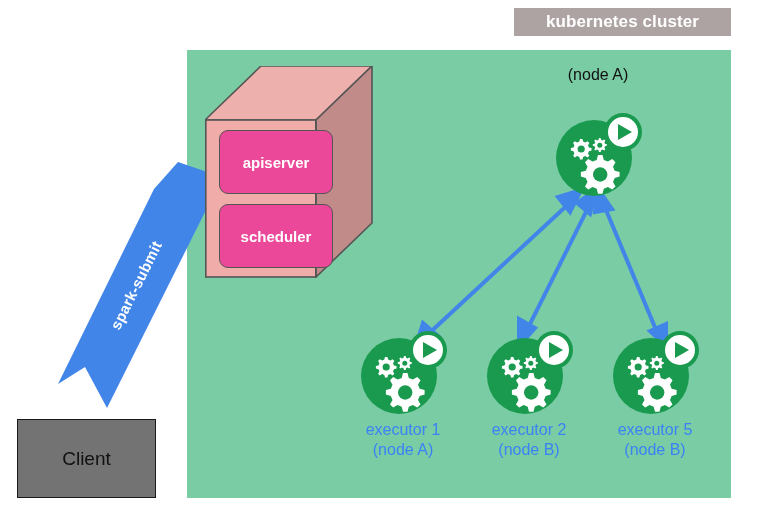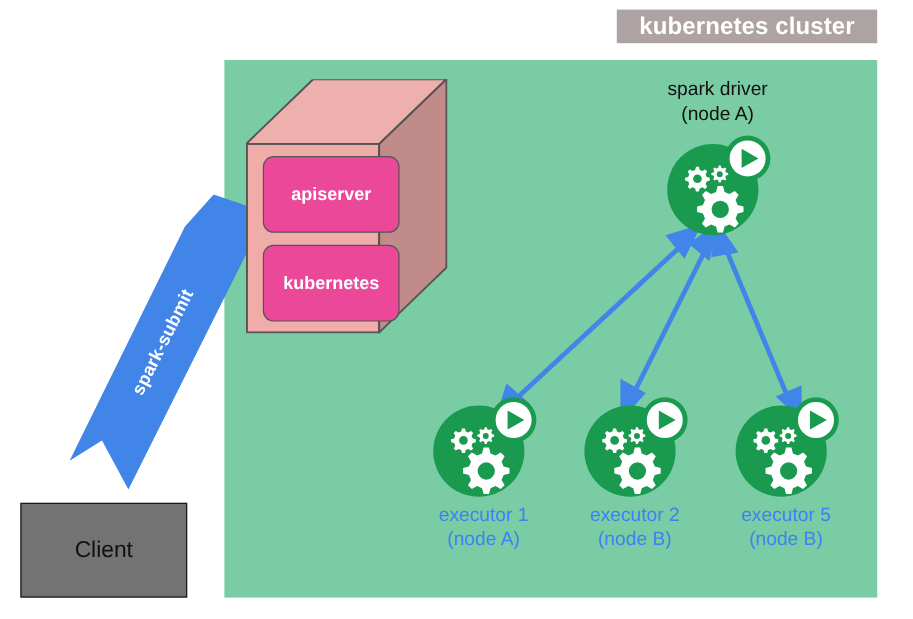--- a/index.html
+++ b/index.html
@@ -4,21 +4,21 @@
 <style>
   html,body{margin:0;padding:0;background:#ffffff;}
   body{width:761px;height:516px;position:relative;overflow:hidden;
        font-family:"Liberation Sans",sans-serif;}
   .stage{position:absolute;left:0;top:0;width:761px;height:516px;}
 
   
   #cluster-panel{position:absolute;left:187px;top:50px;width:544px;height:448px;
       background:#79cca4;}
   #cluster-label{position:absolute;left:514px;top:8px;width:217px;height:28px;
-      background:#ada3a3;color:#ffffff;font-size:20px;font-weight:bold;
+      background:#ada3a3;color:#ffffff;font-size:17px;font-weight:bold;
       display:flex;align-items:center;justify-content:center;letter-spacing:.1px;}
 
   
   #client-box{position:absolute;left:17px;top:419px;width:139px;height:79px;
       background:#737373;border:1.4px solid #1a1a1a;box-sizing:border-box;
       display:flex;align-items:center;justify-content:center;}
   #client-box .lbl{font-size:19px;color:#111111;}
 
   
   #spark-submit-arrow{position:absolute;left:58px;top:162px;width:155px;height:246px;}
@@ -81,21 +81,21 @@
 
       <polygon points="111,54 167,0 167,157 111,211" fill="#c08b89" stroke="#555555" stroke-width="1.6"></polygon>
 
       <rect x="0.8" y="54" width="110" height="157" fill="#efaca9" stroke="#555555" stroke-width="1.6"></rect>
     </svg>
     <div id="cube-services">
       <div class="svc-box">
         <span>apiserver</span>
       </div>
       <div class="svc-box">
-        <span>kubernetes</span>
+        <span>scheduler</span>
       </div>
     </div>
   </div>
 
   <svg id="link-arrows" viewBox="0 0 761 516">
     <g stroke="#4285e8" stroke-width="4" fill="#4285e8">
 
       <g>
         <line x1="575" y1="198" x2="424" y2="338"></line>
         <polygon points="581,190 570,212 558,197"></polygon>
@@ -110,21 +110,20 @@
 
       <g>
         <line x1="601" y1="198" x2="659" y2="337"></line>
         <polygon points="598,189 612,209 595,212"></polygon>
         <polygon points="666,346 666,324 650,331"></polygon>
       </g>
     </g>
   </svg>
 
   <div id="driver-caption">
-    <span>spark driver</span>
     <span>(node A)</span>
   </div>
   <div class="node" id="node-driver">
     <svg width="92" height="86" viewBox="0 0 92 86">
       <circle cx="42" cy="46" r="38" fill="#199a4e"></circle>
       <circle cx="71" cy="20" r="19" fill="#199a4e"></circle>
       <circle cx="71" cy="20" r="15" fill="#ffffff"></circle>
       <polygon points="66,12 80,20 66,28" fill="#199a4e"></polygon>
       <g fill="#ffffff">
         <path d="M28 27 l2.4 0 .7 2.6 2.2 .9 2.3-1.3 1.7 1.7-1.3 2.3 .9 2.2 2.6 .7 0 2.4-2.6 .7-.9 2.2 1.3 2.3-1.7 1.7-2.3-1.3-2.2 .9-.7 2.6-2.4 0-.7-2.6-2.2-.9-2.3 1.3-1.7-1.7 1.3-2.3-.9-2.2-2.6-.7 0-2.4 2.6-.7 .9-2.2-1.3-2.3 1.7-1.7 2.3 1.3 2.2-.9z"></path>

